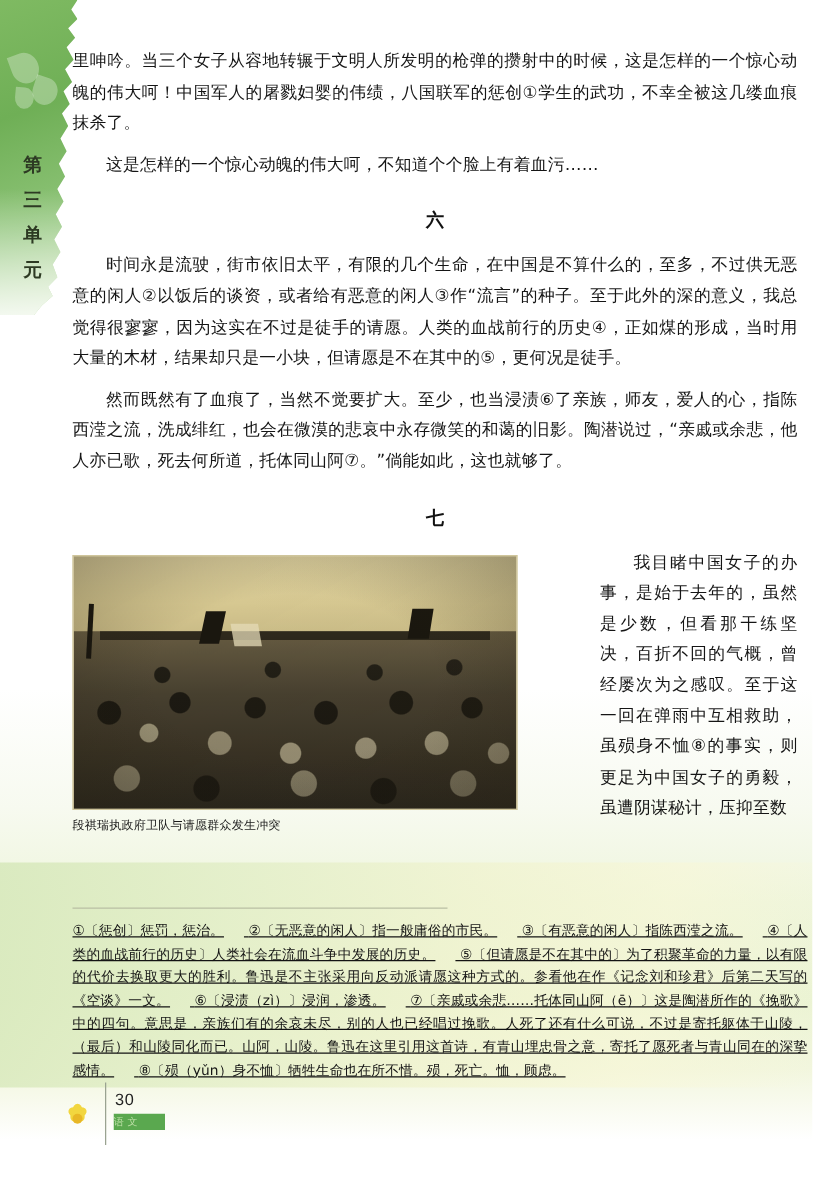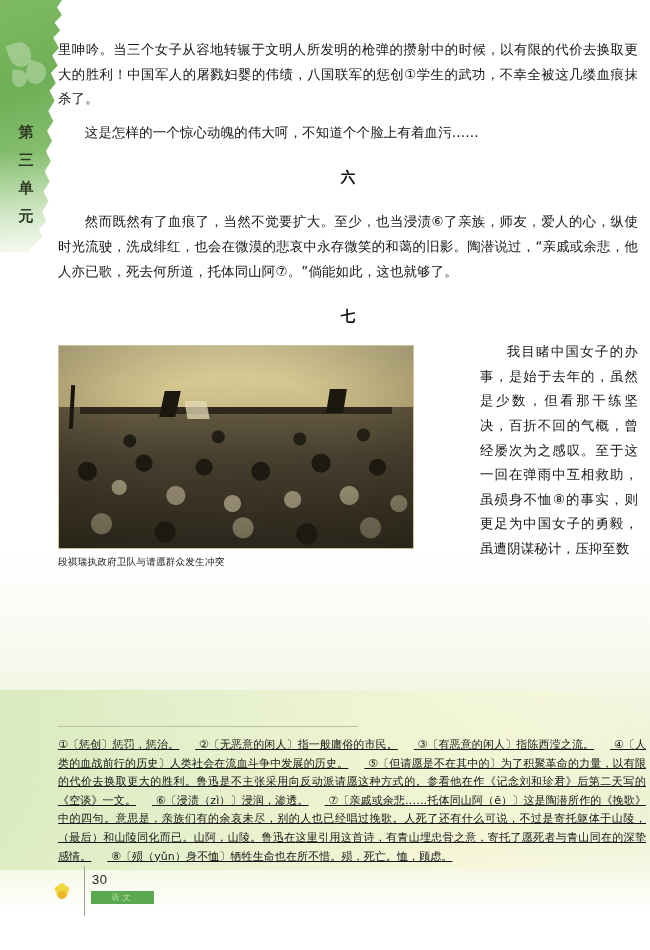--- a/index.html
+++ b/index.html
@@ -280,26 +280,25 @@
     position: absolute;
     left: 62px; top: 6px;
     font-size: 13px;
     color: #222;
     letter-spacing: 0.5px;
     font-family: "Liberation Sans", sans-serif;
   }
   .subject-tag {
     position: absolute;
     left: 61px; top: 25px;
-    width: 63px; height: 13px;
+    width: 41px; height: 13px;
     background: #5aa84f;
     color: #bfe0a8;
     font-size: 8px;
     line-height: 13px;
-    text-align: center;
     letter-spacing: 3px;
   }
 
   .clearfix::after { content: ""; display: block; clear: both; }
 </style>
 </head>
 <body>
 
 <div class="page">
 
@@ -312,32 +311,33 @@
   </div>
   <div class="unit-label">
     <span>第</span>
     <span>三</span>
     <span>单</span>
     <span>元</span>
   </div>
 
   <div class="content">
 
-    <p class="para">里呻吟。当三个女子从容地转辗于文明人所发明的枪弹的攒射中的时候，以有限的代价去换取更大的胜利！中国军人的屠戮妇婴的伟绩，八国联军的惩创①学生的武功，不幸全被这几缕血痕抹杀了。</p>
+    <p class="para">里呻吟。当三个女子从容地转辗于文明人所发明的枪弹的攒射中的时候，这是怎样的一个惊心动魄的伟大呵！中国军人的屠戮妇婴的伟绩，八国联军的惩创①学生的武功，不幸全被这几缕血痕抹杀了。</p>
     <div class="gap-sm"></div>
 
     <p class="para indent">这是怎样的一个惊心动魄的伟大呵，不知道个个脸上有着血污……</p>
 
     <div class="gap-md"></div>
     <p class="section-num">六</p>
     <div class="gap-sm"></div>
 
+    <p class="para indent">时间永是流驶，街市依旧太平，有限的几个生命，在中国是不算什么的，至多，不过供无恶意的闲人②以饭后的谈资，或者给有恶意的闲人③作“流言”的种子。至于此外的深的意义，我总觉得很寥寥，因为这实在不过是徒手的请愿。人类的血战前行的历史④，正如煤的形成，当时用大量的木材，结果却只是一小块，但请愿是不在其中的⑤，更何况是徒手。</p>
     <div class="gap-sm"></div>
 
-    <p class="para indent">然而既然有了血痕了，当然不觉要扩大。至少，也当浸渍⑥了亲族，师友，爱人的心，纵使时光流驶，洗成绯红，也会在微漠的悲哀中永存微笑的和蔼的旧影。陶潜说过，“亲戚或余悲，他人亦已歌，死去何所道，托体同山阿⑦。”倘能如此，这也就够了。</p>
+    <p class="para indent">然而既然有了血痕了，当然不觉要扩大。至少，也当浸渍⑥了亲族，师友，爱人的心，指陈西滢之流，洗成绯红，也会在微漠的悲哀中永存微笑的和蔼的旧影。陶潜说过，“亲戚或余悲，他人亦已歌，死去何所道，托体同山阿⑦。”倘能如此，这也就够了。</p>
 
     <div class="gap-md"></div>
     <p class="section-num">七</p>
     <div class="gap-sm"></div>
 
 
     <div class="clearfix">
       <figure class="figure">
         <div class="photo">
           <div class="photo-sky"></div>

